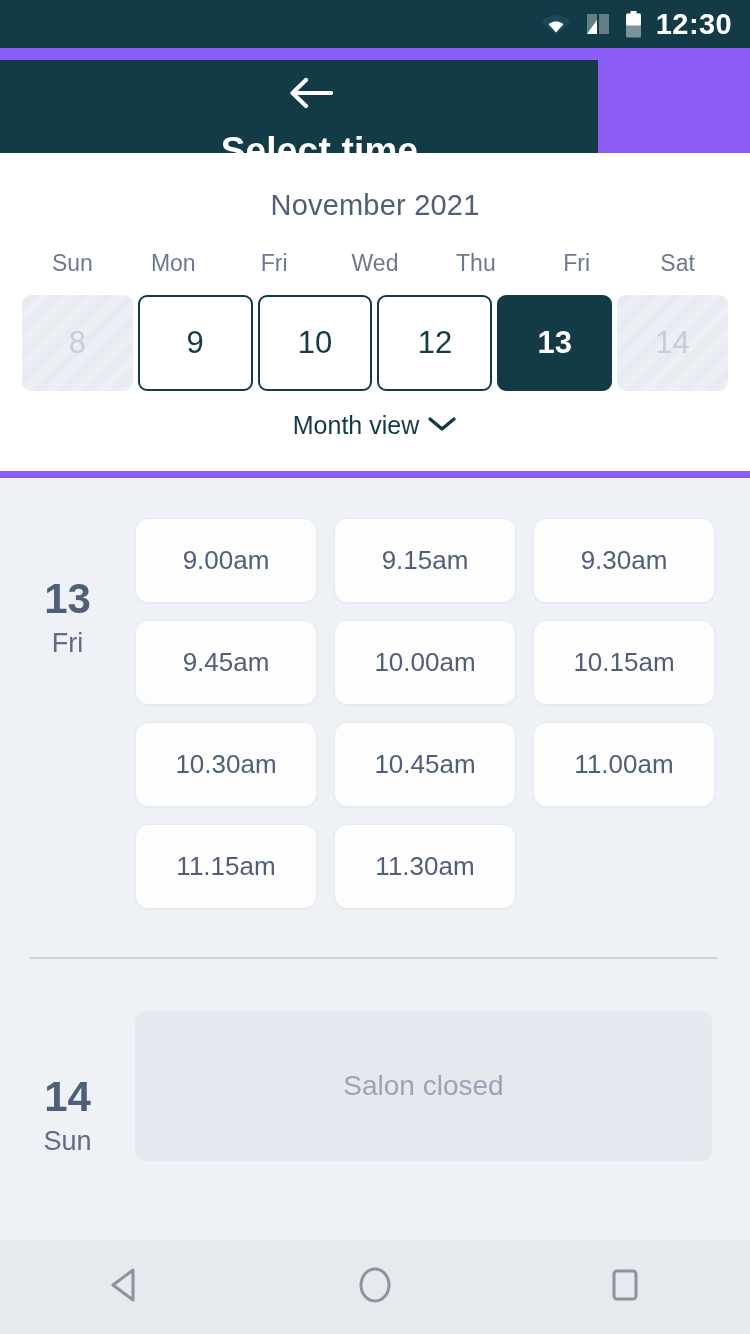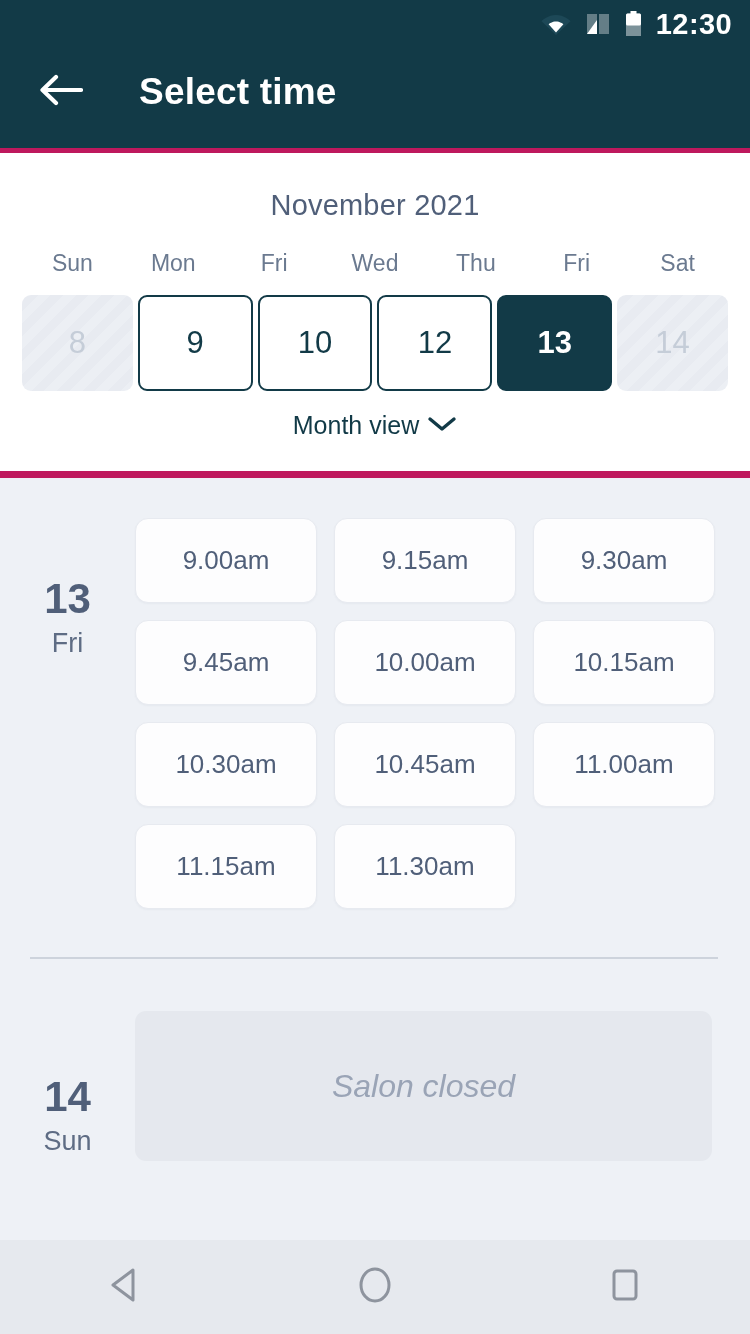--- a/index.html
+++ b/index.html
@@ -2,40 +2,40 @@
 <html><head>
 <meta charset="utf-8">
 <style>
   * { margin:0; padding:0; box-sizing:border-box; }
   html, body {
     width:750px; height:1334px;
     font-family:"Liberation Sans", sans-serif;
     background:#eef1f6;
     overflow:hidden;
   }
-  .phone { position:relative; width:750px; height:1334px; background:#be185d; }
+  .phone { position:relative; width:750px; height:1334px; background:#8b5cf6; }
 
   
   .statusbar {
     position:absolute; top:0; left:0; width:750px; height:48px;
     background:#123a47;
     display:flex; align-items:center; justify-content:flex-end;
     padding-right:18px; gap:14px;
   }
   .sb-icon { display:flex; align-items:center; justify-content:center; }
   .sb-time {
     color:#ffffff; font-size:29px; font-weight:bold; letter-spacing:0.4px;
     line-height:1;
   }
 
   
   .appbar {
-    position:absolute; top:36px; left:0; width:750px; height:112px;
+    position:absolute; top:60px; left:0; width:598px; height:112px;
     background:#123a47;
-    display:flex; align-items:center;
+    display:flex; align-items:center;flex-direction:column;
   }
   .back-btn {
     width:74px; height:74px; margin-left:24px;
     display:flex; align-items:center; justify-content:center;
     cursor:pointer;
   }
   .appbar-title {
     color:#ffffff; font-size:37px; font-weight:bold;
     margin-left:41px; letter-spacing:0.2px;
   }
@@ -119,21 +119,21 @@
   }
 
   .divider {
     margin:48px 32px 0 30px; height:2px; background:#cdd3dc;
   }
 
   .closedbox {
     flex:1; margin-right:38px; height:150px;
     background:#e5e8ee; border-radius:11px;
     display:flex; align-items:center; justify-content:center;
-    color:#9aa4b6; font-size:32px;font-style:italic;
+    color:#9aa4b6; font-size:28px;
   }
 
   
   .navbar {
     position:absolute; bottom:0; left:0; width:750px; height:94px;
     background:#e6e9ee;
     display:flex; align-items:center; justify-content:space-around;
   }
   .nav-btn {
     width:110px; height:94px;

